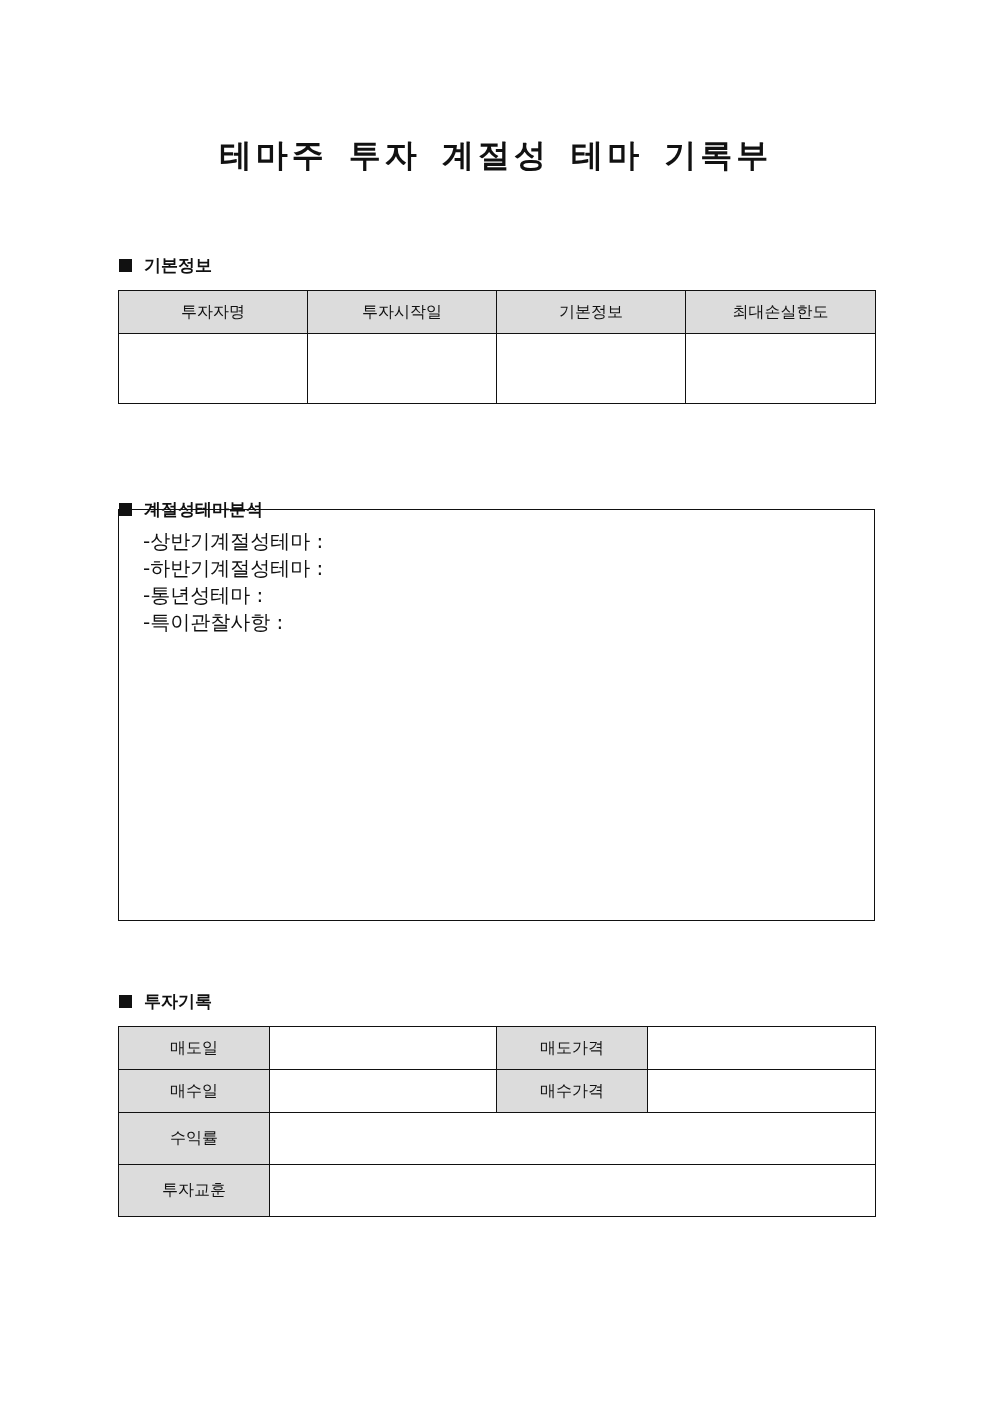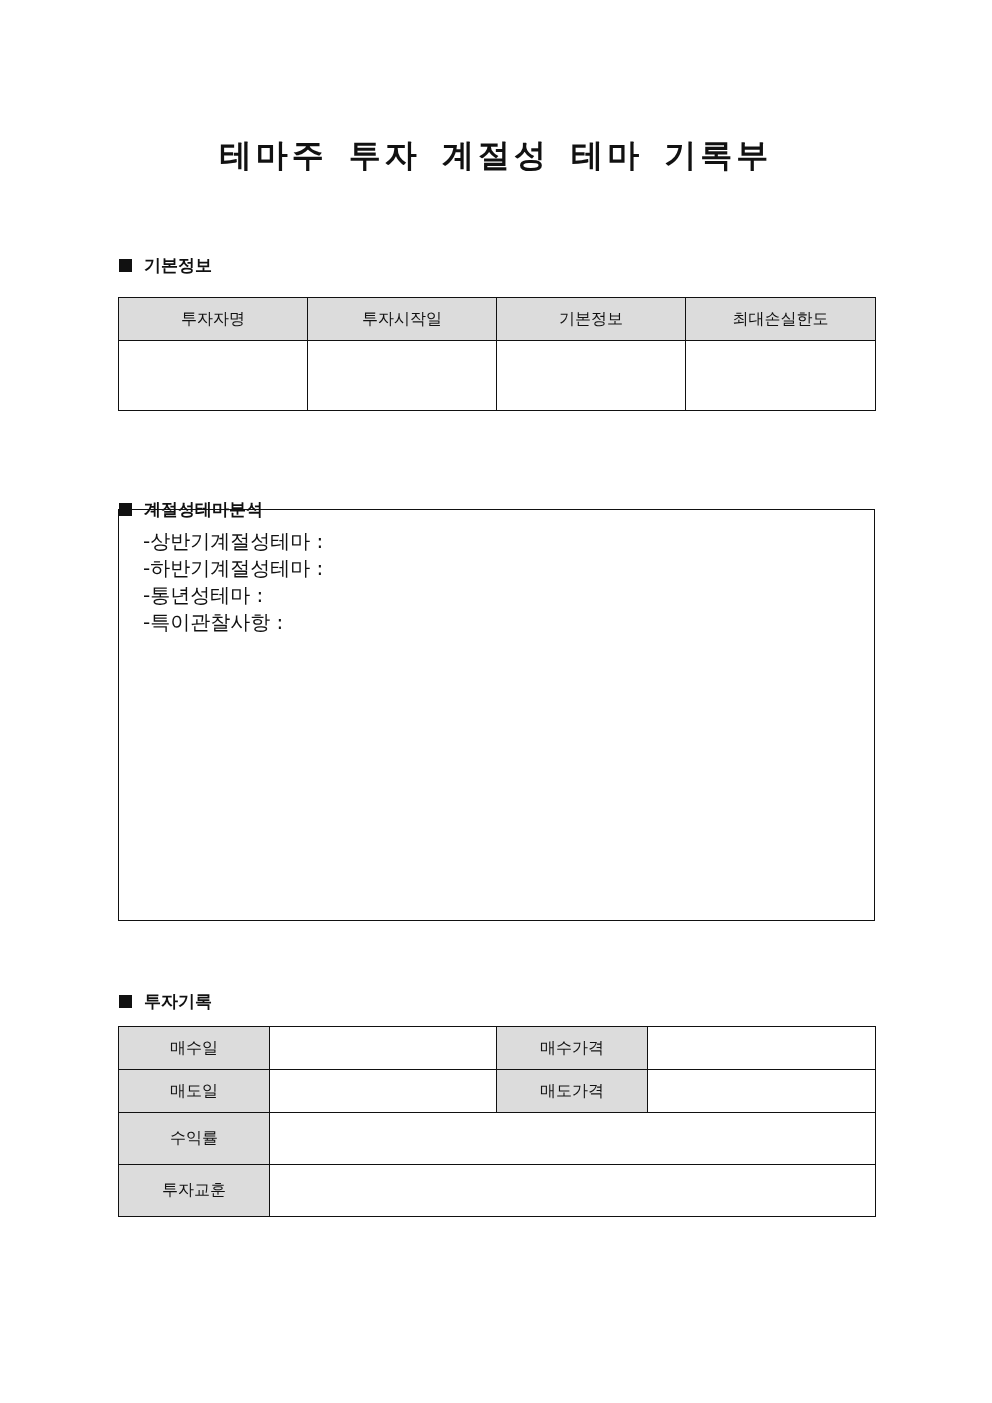--- a/index.html
+++ b/index.html
@@ -19,21 +19,21 @@
   }
   .section-heading .sq {
     display: inline-block; width: 13px; height: 13px; background: #111;
   }
   table { border-collapse: collapse; position: absolute; table-layout: fixed; }
   td, th {
     border: 1.5px solid #111; font-size: 16px; font-weight: normal;
     text-align: center; vertical-align: middle; padding: 0;
   }
   .hdr { background: #dcdcdc; }
-  #basic { left: 118px; top: 297px; width: 757px; font-family: Liberation Mono, monospace; }
+  #basic { left: 118px; top: 290px; width: 757px; font-family: Liberation Mono, monospace; }
   #basic th { height: 42px; }
   #basic td { height: 69px; }
   .analysis {
     position: absolute; left: 118px; top: 509px; width: 755px; height: 410px;
     border: 1.5px solid #111;
   }
   .analysis ul { list-style: none; margin: 0; padding: 18px 0 0 24px; }
   .analysis li { font-size: 20px; line-height: 27px; }
   #record { left: 118px; top: 1026px; width: 757px; }
   #record td.r1 { height: 42px; }
@@ -90,29 +90,29 @@
 </div>
 <table id="record">
   <colgroup>
       <col style="width:151px">
       <col style="width:227px">
       <col style="width:151px">
       <col style="width:228px">
     </colgroup>
   <tbody>
       <tr>
+    <td class="hdr r1">매도일</td>
+    <td class="r1"></td>
+    <td class="hdr r1">매도가격</td>
+    <td class="r1"></td>
+  </tr>
+  <tr>
     <td class="hdr r1">매수일</td>
     <td class="r1"></td>
     <td class="hdr r1">매수가격</td>
-    <td class="r1"></td>
-  </tr>
-  <tr>
-    <td class="hdr r1">매도일</td>
-    <td class="r1"></td>
-    <td class="hdr r1">매도가격</td>
     <td class="r1"></td>
   </tr>
   <tr>
     <td class="hdr r3">수익률</td>
     <td class="r3" colspan="3"></td>
   </tr>
   <tr>
     <td class="hdr r3">투자교훈</td>
     <td class="r3" colspan="3"></td>
   </tr>

